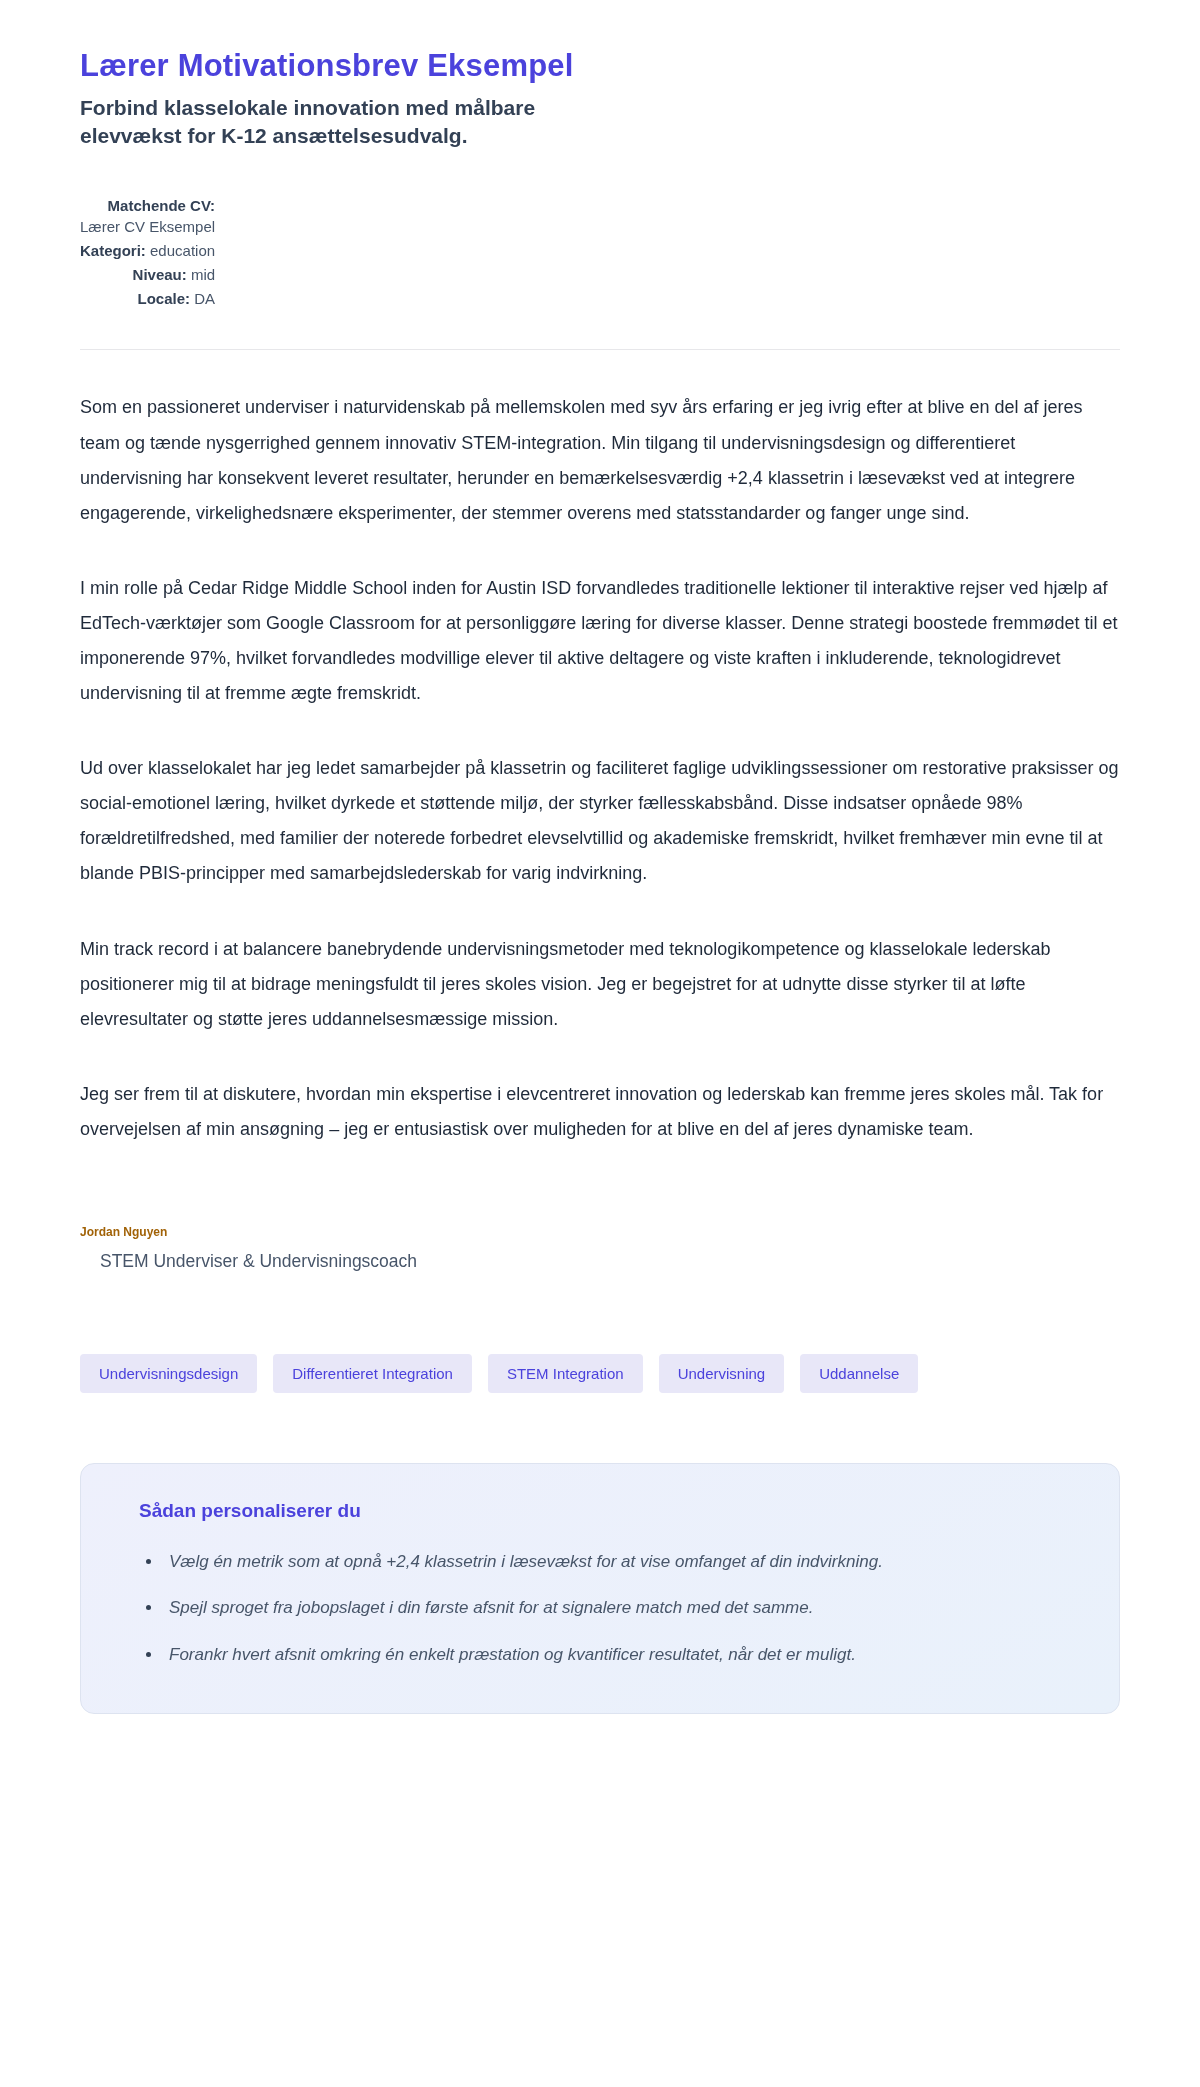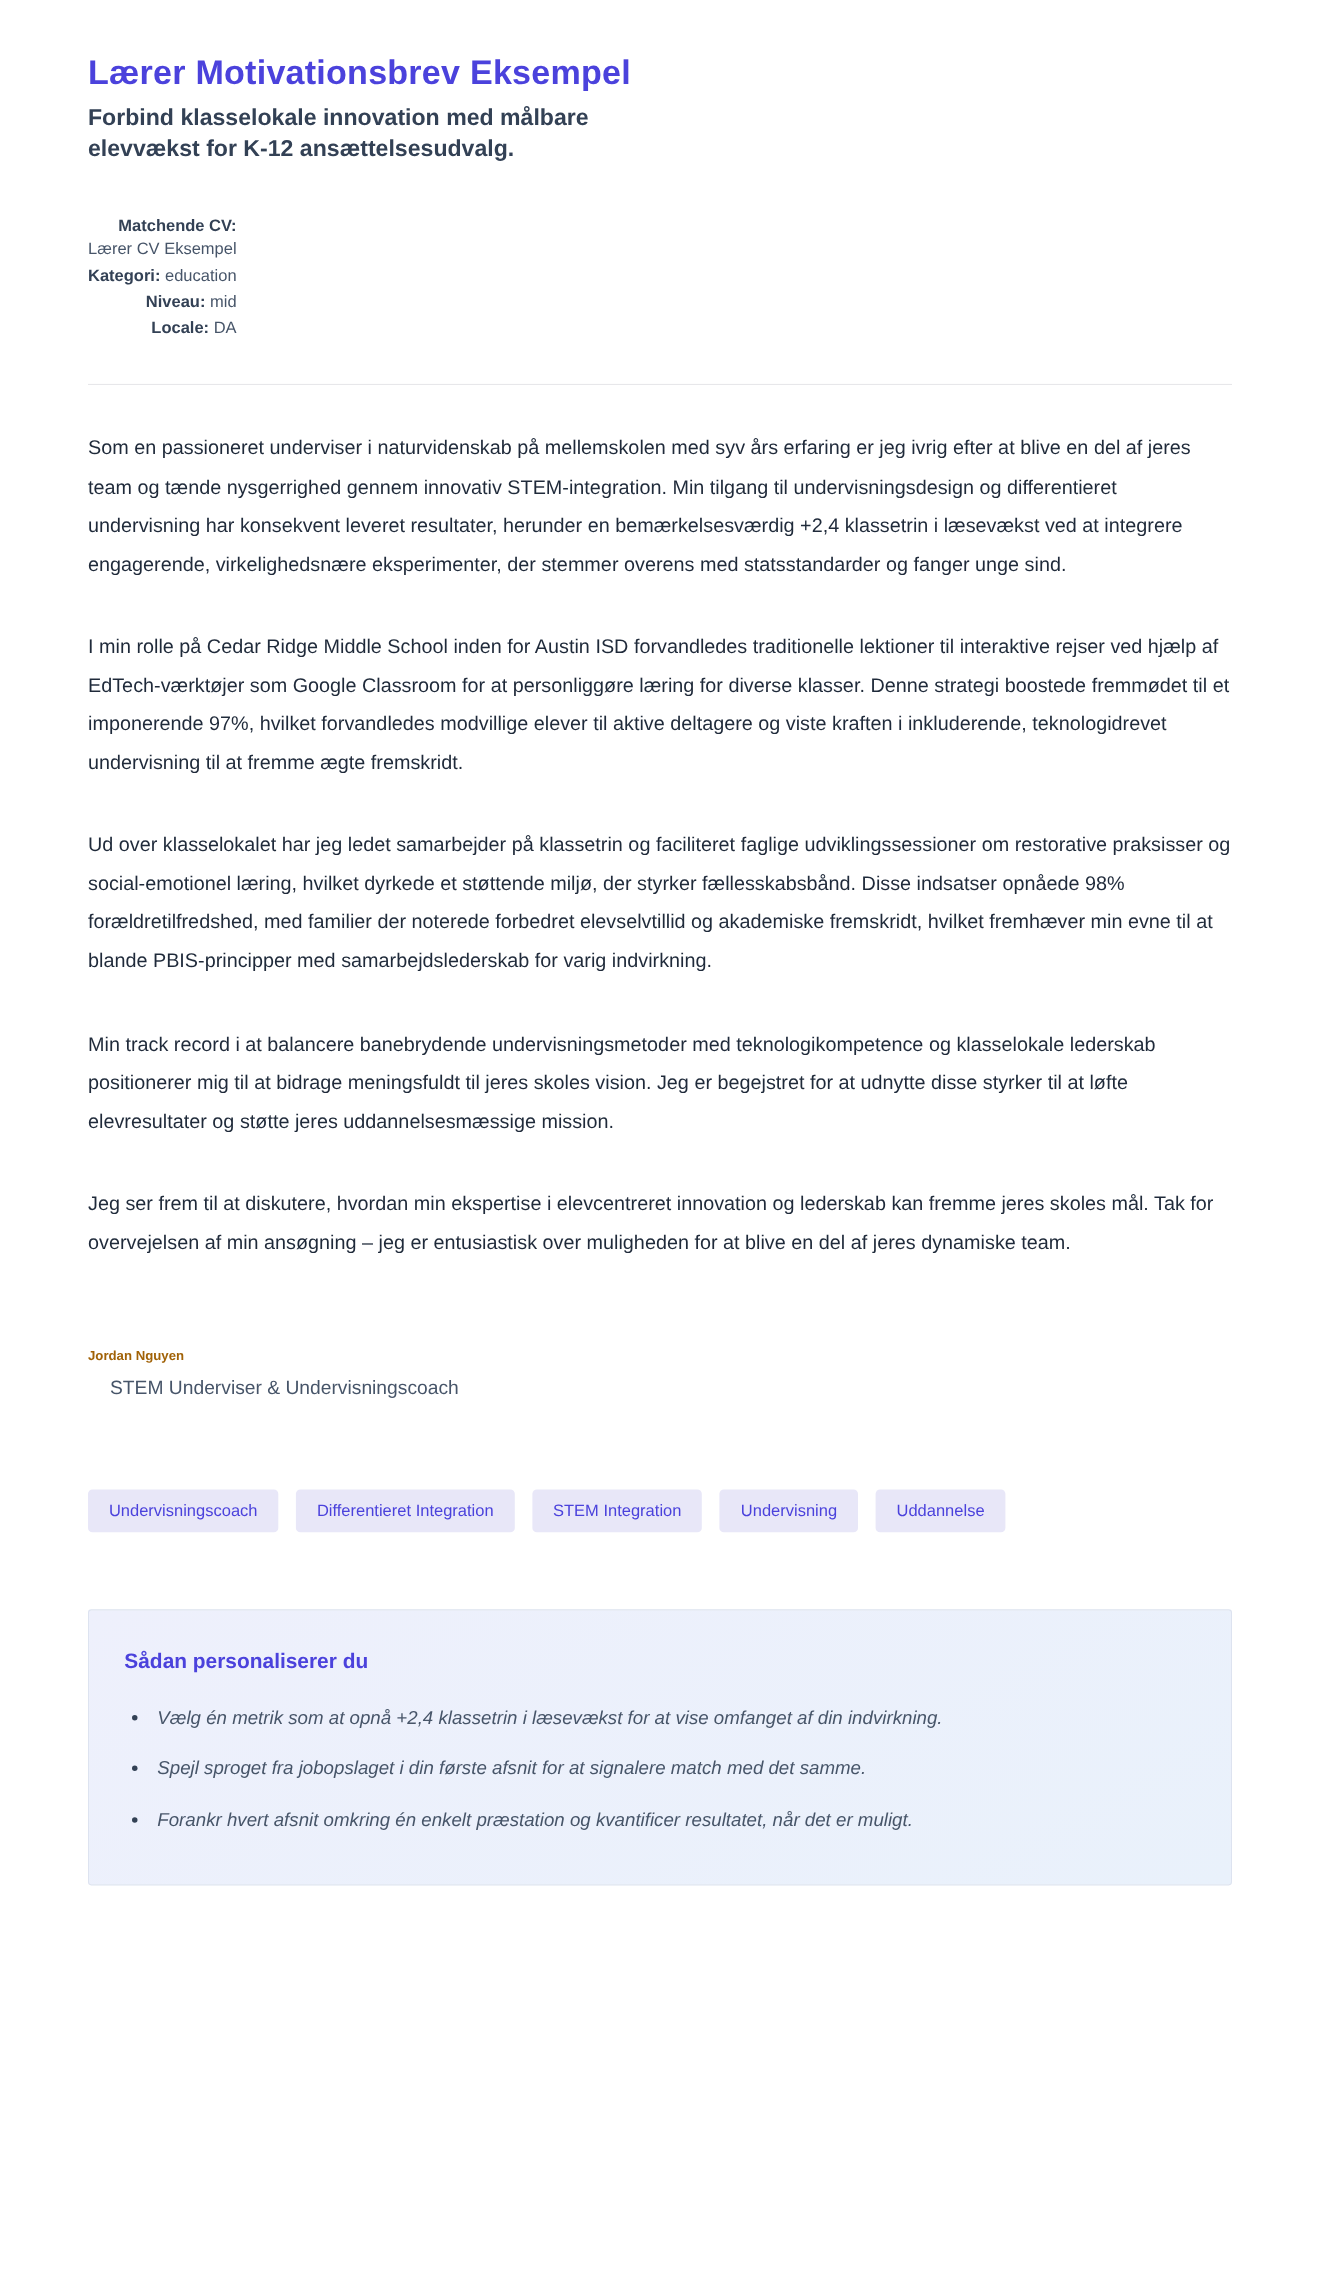--- a/index.html
+++ b/index.html
@@ -84,22 +84,22 @@
     color:var(--accent);
     font-size:15px;
     padding:11px 19px;
     border-radius:4px;
     white-space:nowrap;
   }
   .tips{
     margin-top:70px;
     background:linear-gradient(150deg,var(--box-bg-start) 0%,var(--box-bg-end) 100%);
     border:1px solid var(--box-border);
-    border-radius:3px;
-    padding:36px 32px 42px;
+    border-radius:14px;
+    padding:36px 58px 42px;
   }
   .tips-heading{
     font-size:19px;
     font-weight:700;
     color:var(--accent);
     margin-bottom:24px;
   }
   .tips-list{
     list-style:disc;
     padding-left:24px;
@@ -154,21 +154,21 @@
     <p class="para">Ud over klasselokalet har jeg ledet samarbejder på klassetrin og faciliteret faglige udviklingssessioner om restorative praksisser og social-emotionel læring, hvilket dyrkede et støttende miljø, der styrker fællesskabsbånd. Disse indsatser opnåede 98% forældretilfredshed, med familier der noterede forbedret elevselvtillid og akademiske fremskridt, hvilket fremhæver min evne til at blande PBIS-principper med samarbejdslederskab for varig indvirkning.</p>
     <p class="para">Min track record i at balancere banebrydende undervisningsmetoder med teknologikompetence og klasselokale lederskab positionerer mig til at bidrage meningsfuldt til jeres skoles vision. Jeg er begejstret for at udnytte disse styrker til at løfte elevresultater og støtte jeres uddannelsesmæssige mission.</p>
     <p class="para">Jeg ser frem til at diskutere, hvordan min ekspertise i elevcentreret innovation og lederskab kan fremme jeres skoles mål. Tak for overvejelsen af min ansøgning – jeg er entusiastisk over muligheden for at blive en del af jeres dynamiske team.</p>
 
     <div class="signature">
       <p class="sig-name">Jordan Nguyen</p>
       <p class="sig-title">STEM Underviser &amp; Undervisningscoach</p>
     </div>
 
     <div class="tags">
-      <span class="tag">Undervisningscoach</span>
+      <span class="tag">Undervisningsdesign</span>
       <span class="tag">Differentieret Integration</span>
       <span class="tag">STEM Integration</span>
       <span class="tag">Undervisning</span>
       <span class="tag">Uddannelse</span>
     </div>
 
     <section class="tips">
       <h3 class="tips-heading">Sådan personaliserer du</h3>
       <ul class="tips-list">
         <li>Vælg én metrik som at opnå +2,4 klassetrin i læsevækst for at vise omfanget af din indvirkning.</li>

